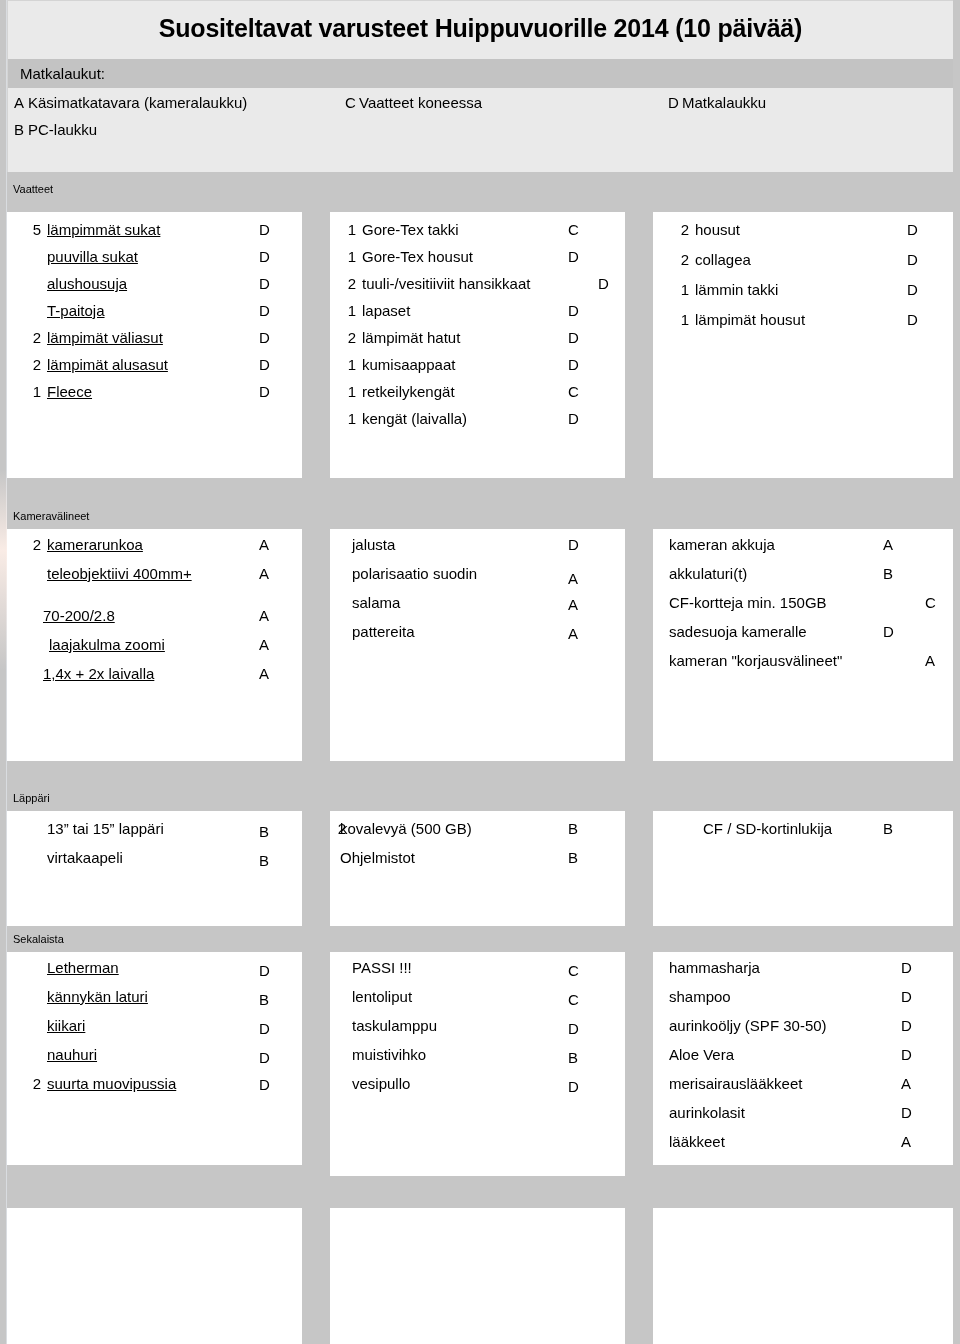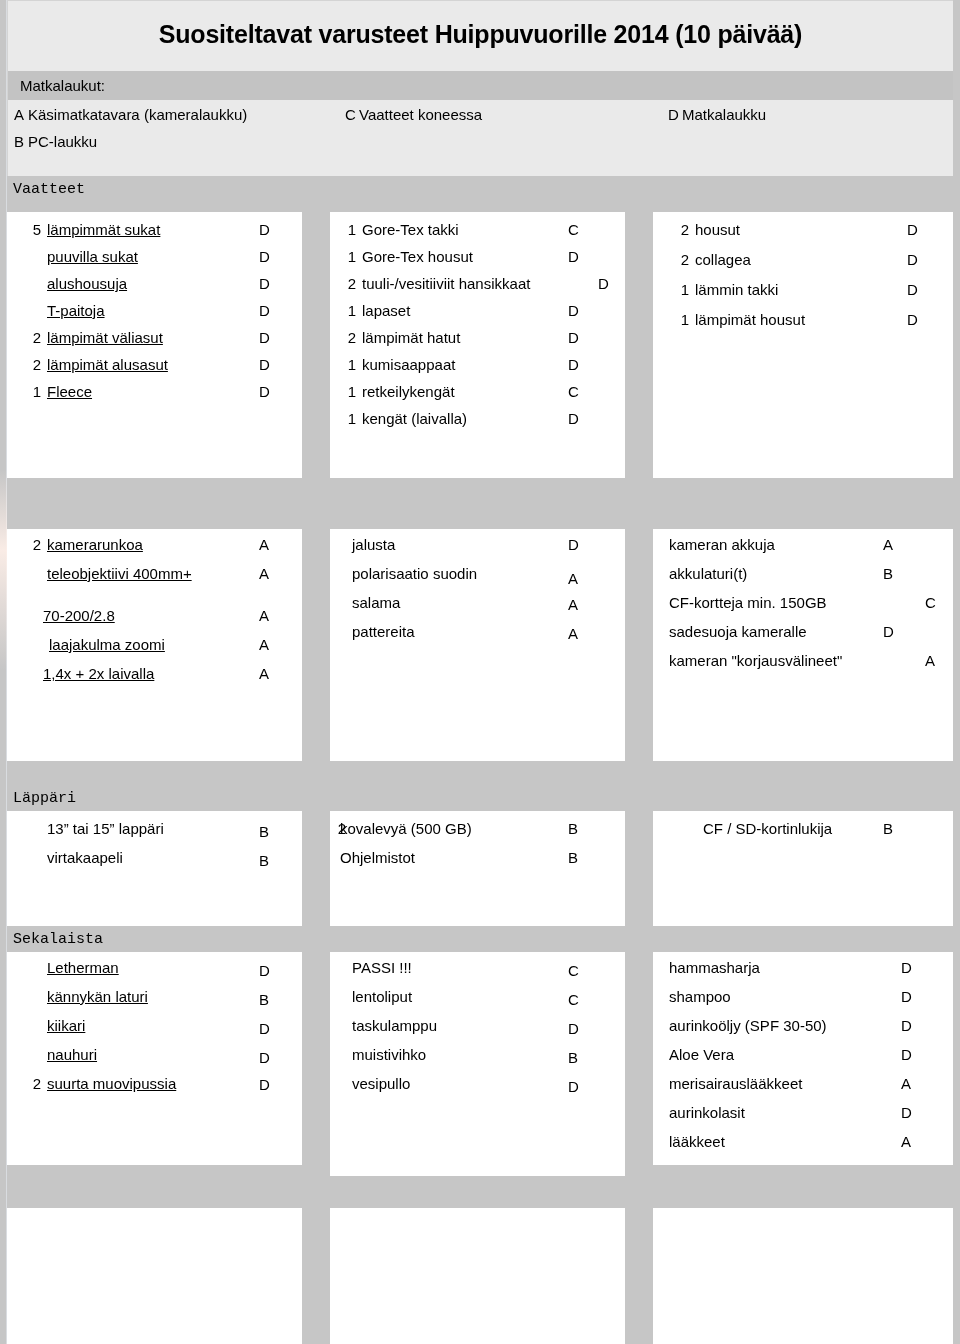--- a/index.html
+++ b/index.html
@@ -48,21 +48,21 @@
     position: absolute;
     left: 7px;
     top: 0px;
     width: 946px;
     background: #eaeaea;
     border-left: 1px solid #d4d4d4;
     border-top: 1px solid #d4d4d4;
     box-sizing: border-box;
   }
   .title-row {
-    height: 70px;
+    height: 58px;
     display: flex;
     align-items: center;
     justify-content: center;
     padding-bottom: 4px;
     box-sizing: border-box;
   }
   .title-text {
     font-size: 25px;
     font-weight: bold;
     letter-spacing: -0.2px;
@@ -106,22 +106,21 @@
     left: 7px;
     width: 946px;
     height: 26px;
     background: #c6c6c6;
     display: flex;
     align-items: center;
     padding-left: 6px;
     box-sizing: border-box;
   }
   .section-bar-label {
-    font-size: 15px;
-    font-family: Liberation Mono, monospace;
+    font-size: 11px;
   }
 
   .col {
     position: absolute;
     background: #ffffff;
     box-sizing: border-box;
     overflow: hidden;
   }
   .col-1 { left: 7px;   width: 295px; }
   .col-2 { left: 330px; width: 295px; }
@@ -320,20 +319,23 @@
       <span class="name" style="left:42px;">lämmin takki</span>
       <span class="code" style="left:254px;">D</span>
     </div>
     <div class="row h30">
       <span class="qty" style="left:10px;">1</span>
       <span class="name" style="left:42px;">lämpimät housut</span>
       <span class="code" style="left:254px;">D</span>
     </div>
   </div>
 
+  <div class="section-bar" style="top:503px;">
+    <span class="section-bar-label">Kameravälineet</span>
+  </div>
 
   <div class="col col-1" style="top:529px; height:232px; padding-top:4px;">
     <div class="row indent-more h29">
       <span class="qty">2</span>
       <span class="name">kamerarunkoa</span>
       <span class="code">A</span>
     </div>
     <div class="row indent-more h29">
       <span class="qty"></span>
       <span class="name">teleobjektiivi 400mm+</span>

